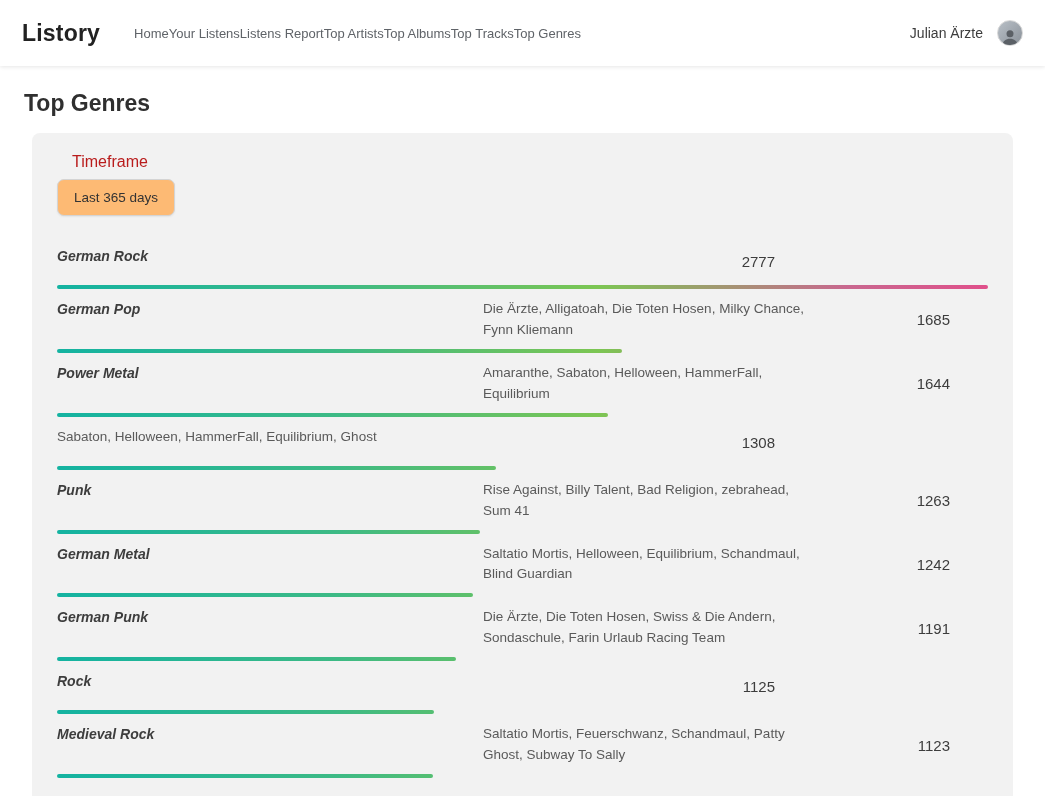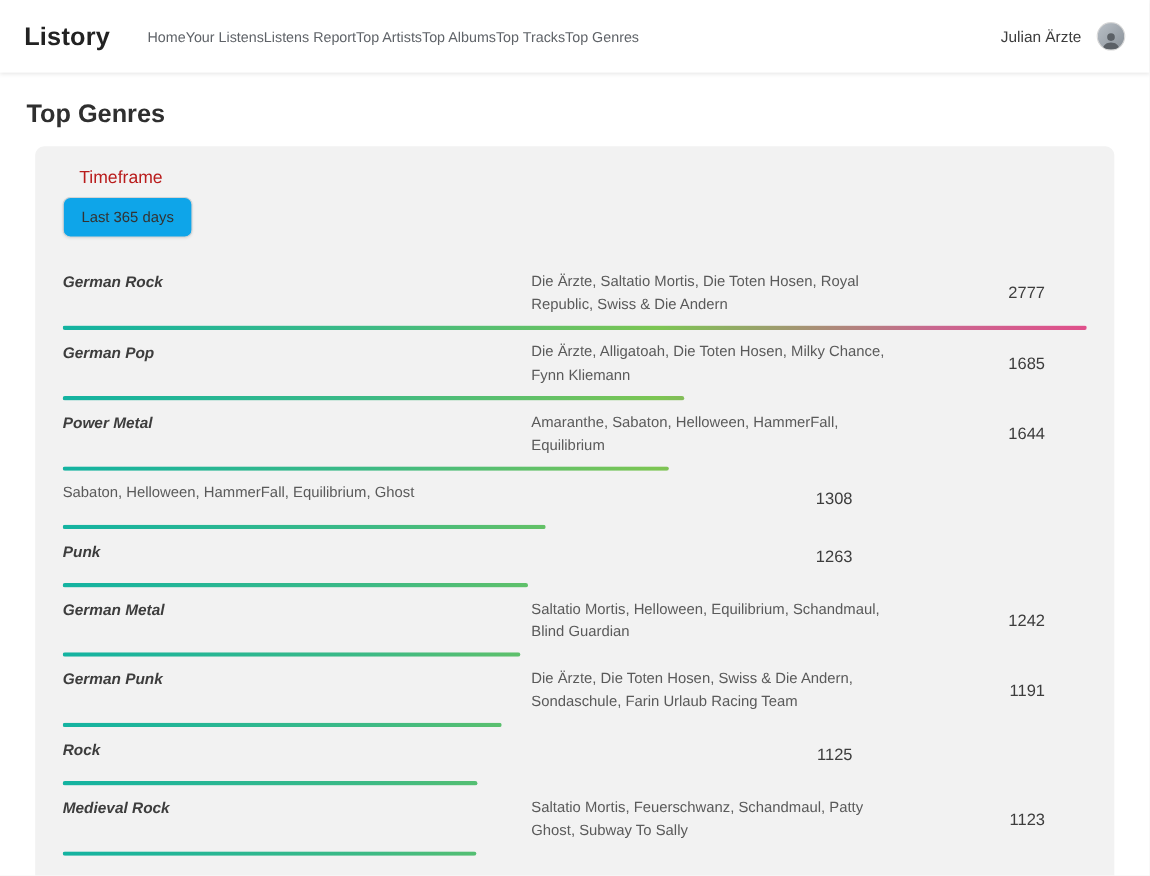--- a/index.html
+++ b/index.html
@@ -58,21 +58,21 @@
     margin: 0 8px;
     background: #f2f2f2;
     border-radius: 8px;
     padding: 20px 25px 10px 25px;
     min-height: 700px;
   }
   .tf-label { display: block; font-size: 16px; color: #b91c1c; margin: 0 0 8px 15px; }
   .tf-select {
     display: inline-flex;
     align-items: center;
-    background: #0ea5e9;
+    background: #fdba74;
     border: 1px solid #d4d4d4;
     border-radius: 7px;
     box-shadow: 0 1px 2px rgba(0,0,0,.06);
     padding: 10px 16px;
     font-size: 13.5px;
     color: #333;
     font-family: "Liberation Sans", sans-serif;
     cursor: pointer;
     margin-bottom: 22px;
   }
@@ -153,21 +153,20 @@
 
   <section class="card">
     <label class="tf-label">Timeframe</label>
     <button class="tf-select">
       <span>Last 365 days</span>
     </button>
 
     <div class="genre-table">
       <div class="genre-row">
         <div class="genre-name">German Rock</div>
-        <div class="genre-artists">Die Ärzte, Saltatio Mortis, Die Toten Hosen, Royal Republic, Swiss &amp; Die Andern</div>
         <div class="genre-count">2777</div>
         <div class="bar-track">
           <div class="bar-fill" style="width: 100%;">
             <div class="bar-gradient" style="width: 100%;"></div>
           </div>
         </div>
       </div>
 
       <div class="genre-row">
         <div class="genre-name">German Pop</div>
@@ -196,20 +195,21 @@
         <div class="genre-count">1308</div>
         <div class="bar-track">
           <div class="bar-fill" style="width: 47.1012%;">
             <div class="bar-gradient" style="width: 212.309%;"></div>
           </div>
         </div>
       </div>
 
       <div class="genre-row">
         <div class="genre-name">Punk</div>
+        <div class="genre-artists">Rise Against, Billy Talent, Bad Religion, zebrahead, Sum 41</div>
         <div class="genre-count">1263</div>
         <div class="bar-track">
           <div class="bar-fill" style="width: 45.4807%;">
             <div class="bar-gradient" style="width: 219.873%;"></div>
           </div>
         </div>
       </div>
 
       <div class="genre-row">
         <div class="genre-name">German Metal</div>

